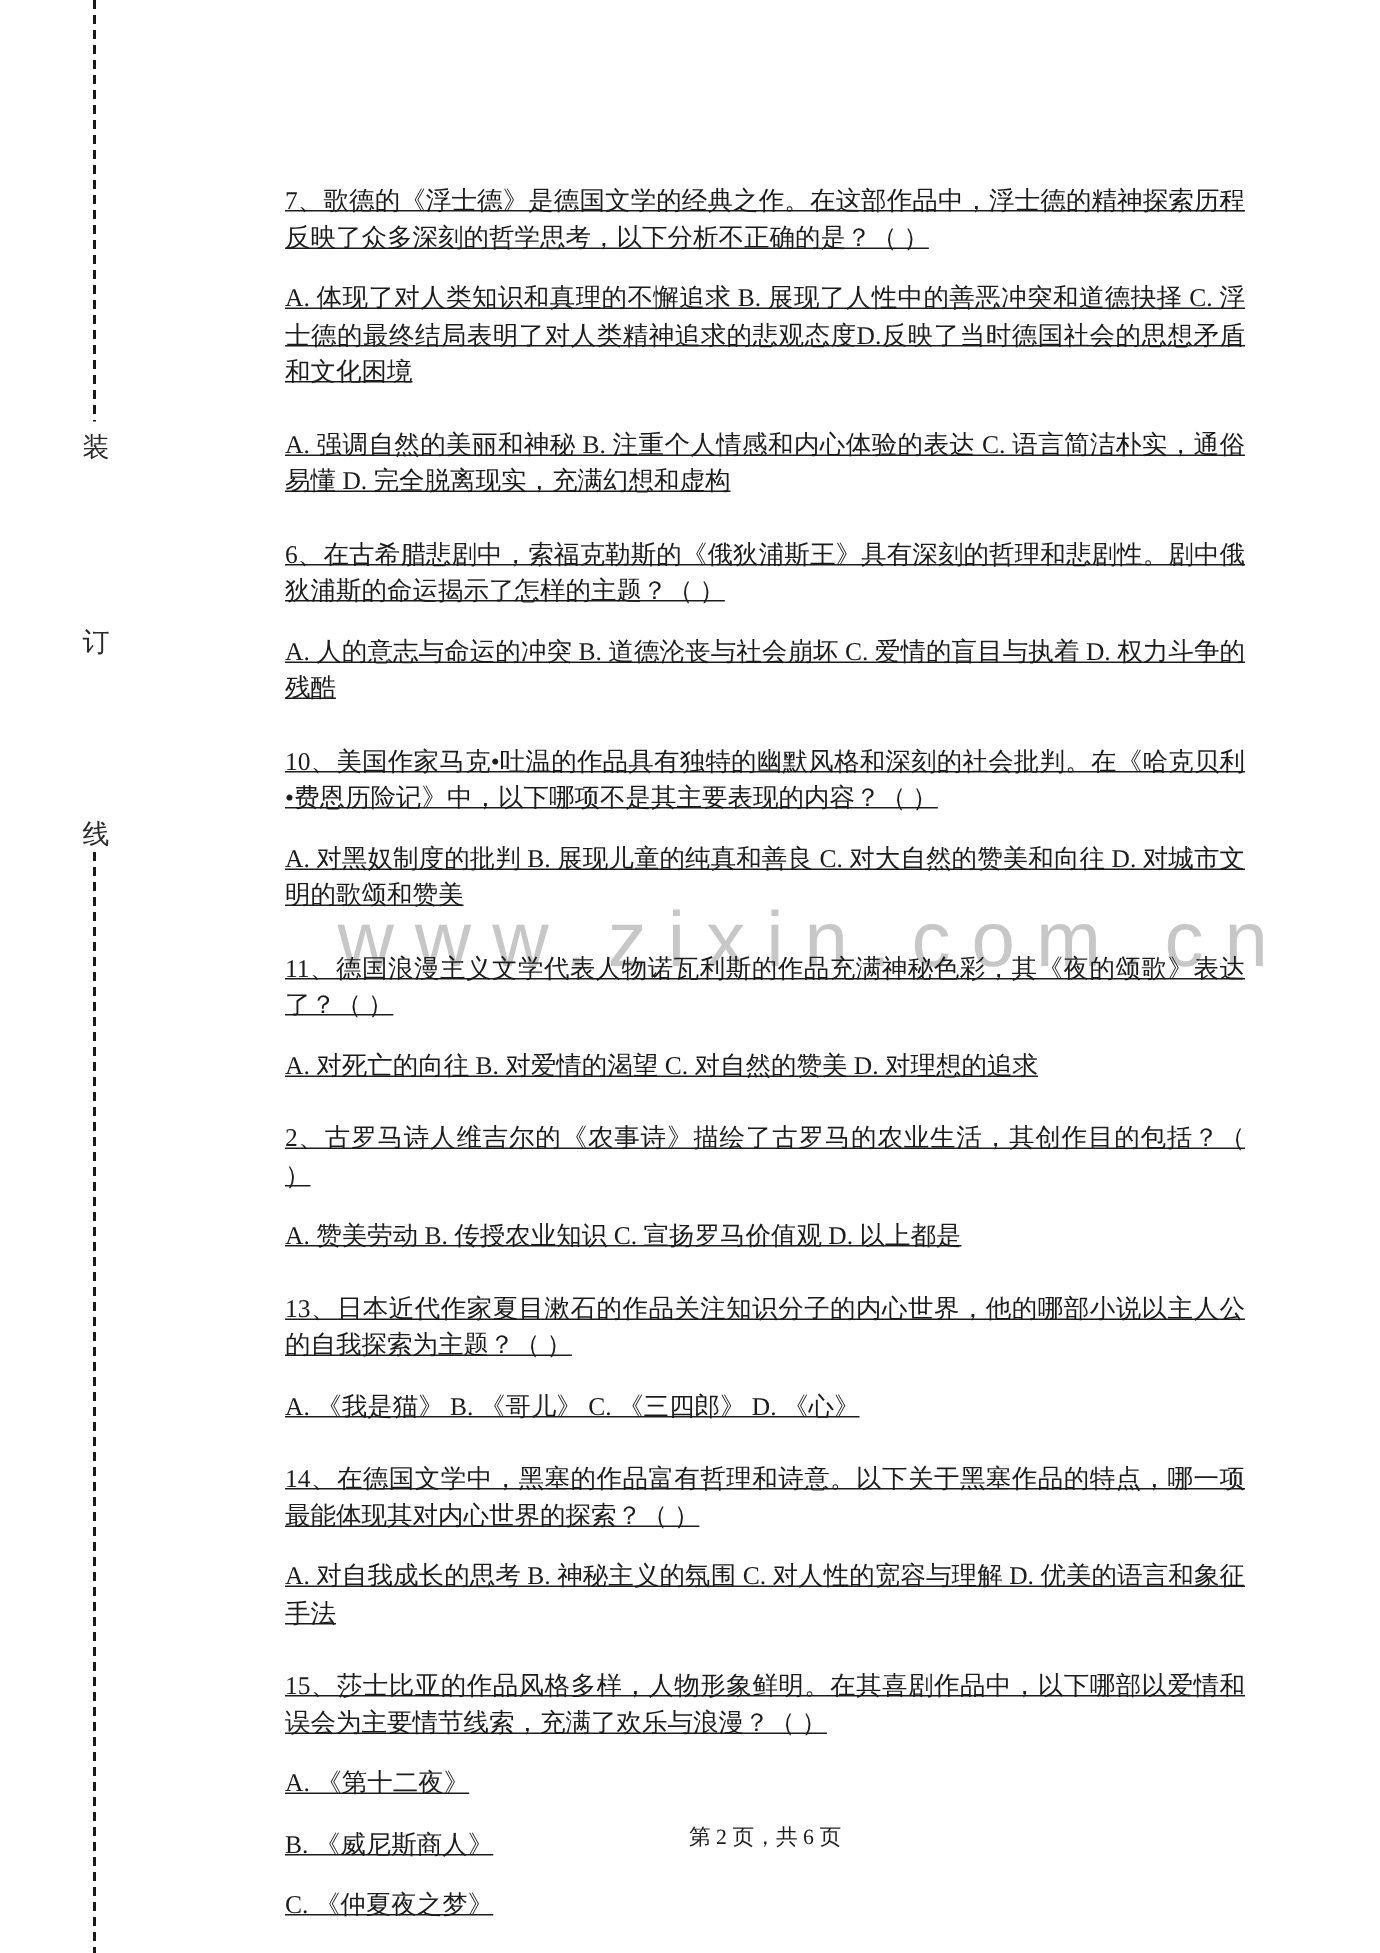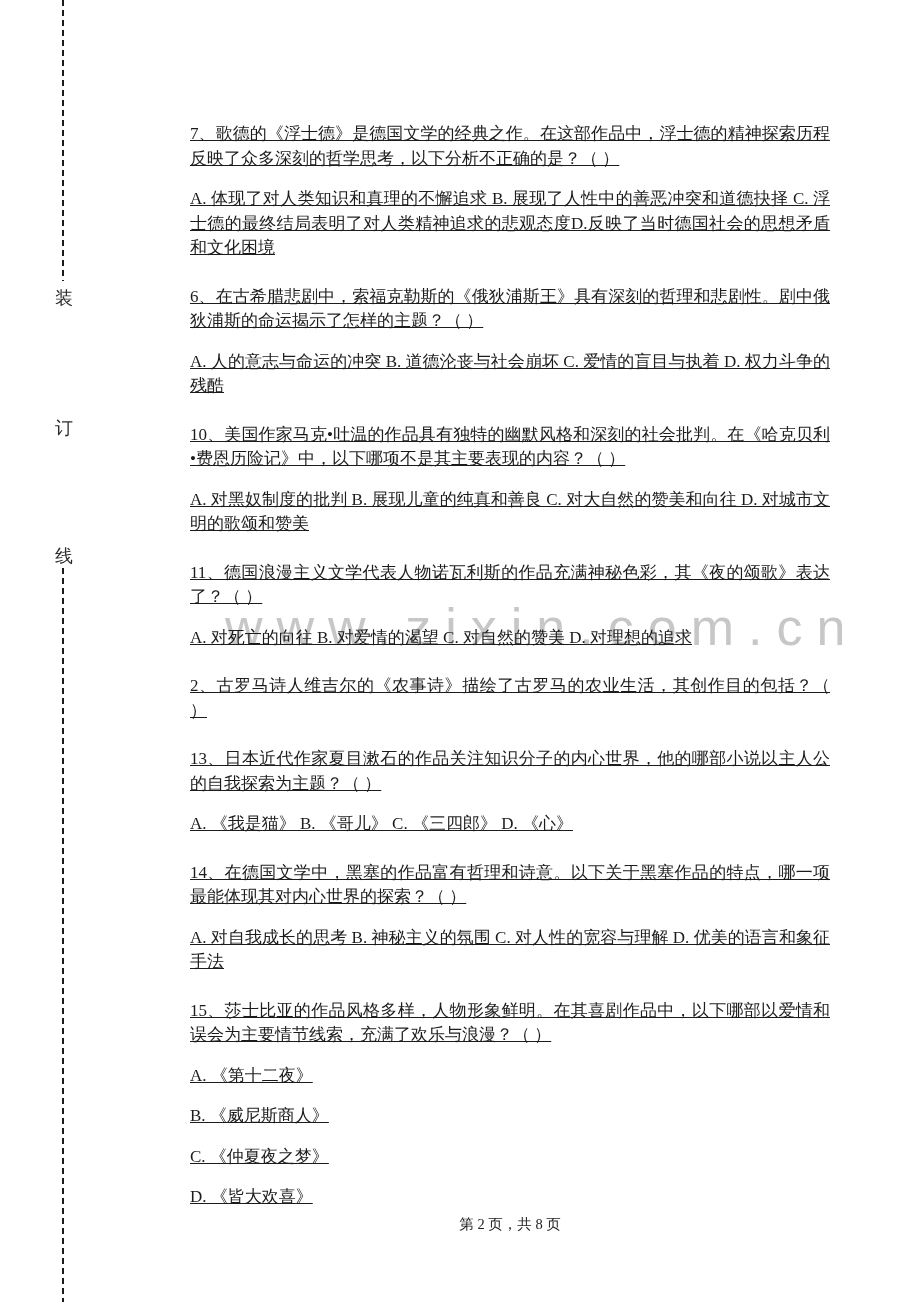--- a/index.html
+++ b/index.html
@@ -89,48 +89,50 @@
   <div class="dashline seg2"></div>
 
   <div class="watermark">www.zixin.com.cn</div>
 
   <main class="content" id="questions">
       <div class="question">
         <p>7、歌德的《浮士德》是德国文学的经典之作。在这部作品中，浮士德的精神探索历程反映了众多深刻的哲学思考，以下分析不正确的是？（ ）</p>
         <p>A. 体现了对人类知识和真理的不懈追求 B. 展现了人性中的善恶冲突和道德抉择 C. 浮士德的最终结局表明了对人类精神追求的悲观态度D.反映了当时德国社会的思想矛盾和文化困境</p>
       </div>
       <div class="question">
+        <p>A. 强调自然的美丽和神秘 B. 注重个人情感和内心体验的表达 C. 语言简洁朴实，通俗易懂 D. 完全脱离现实，充满幻想和虚构</p>
       </div>
       <div class="question">
         <p>6、在古希腊悲剧中，索福克勒斯的《俄狄浦斯王》具有深刻的哲理和悲剧性。剧中俄狄浦斯的命运揭示了怎样的主题？（ ）</p>
         <p>A. 人的意志与命运的冲突 B. 道德沦丧与社会崩坏 C. 爱情的盲目与执着 D. 权力斗争的残酷</p>
       </div>
       <div class="question">
         <p>10、美国作家马克•吐温的作品具有独特的幽默风格和深刻的社会批判。在《哈克贝利•费恩历险记》中，以下哪项不是其主要表现的内容？（ ）</p>
         <p>A. 对黑奴制度的批判 B. 展现儿童的纯真和善良 C. 对大自然的赞美和向往 D. 对城市文明的歌颂和赞美</p>
       </div>
       <div class="question">
         <p>11、德国浪漫主义文学代表人物诺瓦利斯的作品充满神秘色彩，其《夜的颂歌》表达了？（ ）</p>
         <p>A. 对死亡的向往 B. 对爱情的渴望 C. 对自然的赞美 D. 对理想的追求</p>
       </div>
       <div class="question">
         <p>2、古罗马诗人维吉尔的《农事诗》描绘了古罗马的农业生活，其创作目的包括？（ ）</p>
+        <p>A. 赞美劳动 B. 传授农业知识 C. 宣扬罗马价值观 D. 以上都是</p>
       </div>
       <div class="question">
         <p>13、日本近代作家夏目漱石的作品关注知识分子的内心世界，他的哪部小说以主人公的自我探索为主题？（ ）</p>
         <p>A. 《我是猫》 B. 《哥儿》 C. 《三四郎》 D. 《心》</p>
       </div>
       <div class="question">
         <p>14、在德国文学中，黑塞的作品富有哲理和诗意。以下关于黑塞作品的特点，哪一项最能体现其对内心世界的探索？（ ）</p>
         <p>A. 对自我成长的思考 B. 神秘主义的氛围 C. 对人性的宽容与理解 D. 优美的语言和象征手法</p>
       </div>
       <div class="question">
         <p>15、莎士比亚的作品风格多样，人物形象鲜明。在其喜剧作品中，以下哪部以爱情和误会为主要情节线索，充满了欢乐与浪漫？（ ）</p>
         <p>A. 《第十二夜》</p>
         <p>B. 《威尼斯商人》</p>
         <p>C. 《仲夏夜之梦》</p>
         <p>D. 《皆大欢喜》</p>
       </div>
     </main>
 
-  <div class="footer">第 2 页，共 8 页</div>
+  <div class="footer">第 2 页，共 6 页</div>
 
 </div>
 
 </body></html>

